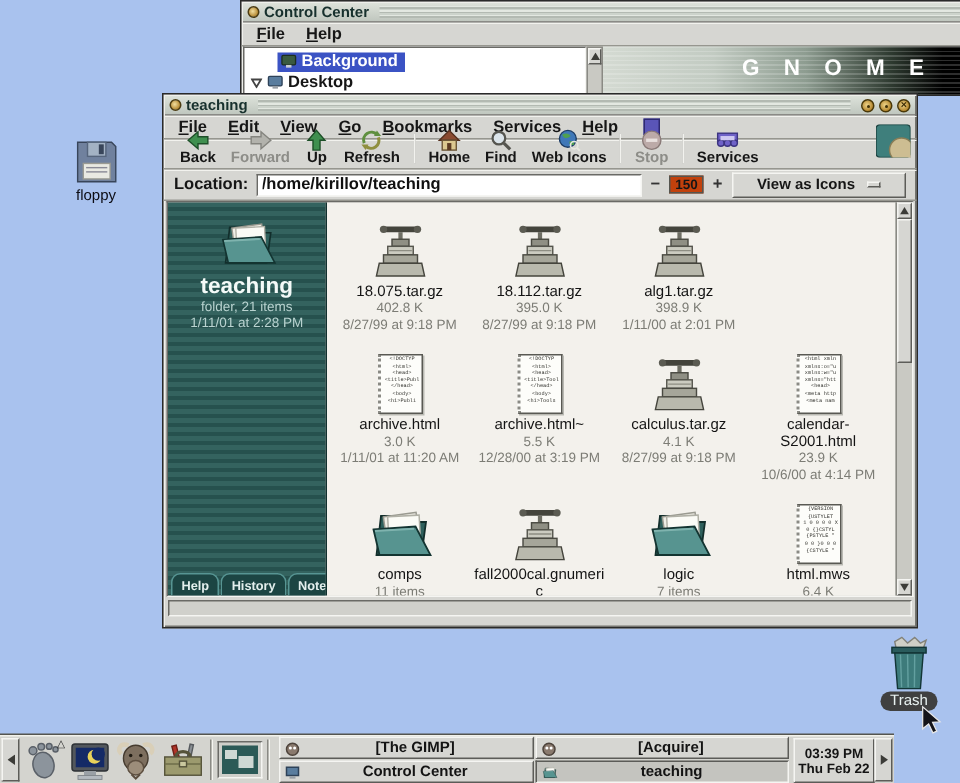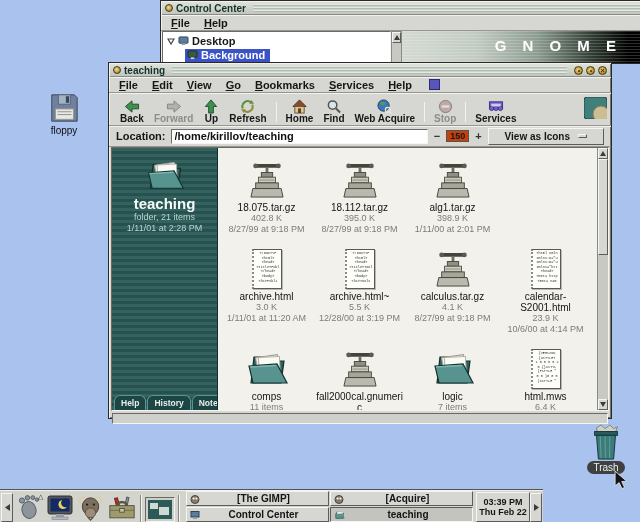--- a/index.html
+++ b/index.html
@@ -22,21 +22,21 @@
   .wbtn { width:9px; height:9px; flex:none; border-radius:50%; position:relative;
           background:radial-gradient(circle at 3px 3px,#eed489,#b4872f 70%,#6b4e14); border:1px solid #493808;
           font-size:7px; line-height:7px; text-align:center; color:#3a2b05; font-weight:bold; }
   .wbtn i { position:absolute; left:3px; top:3px; width:2px; height:2px; background:#3f3008; border-radius:50%; }
   .menubar { display:flex; align-items:center; height:16px; padding:0 3px;
              border-bottom:1px solid #96968f; box-shadow:inset 0 1px 0 #f2f2ee; }
   .mitem { font-size:11px; font-weight:bold; color:#161616; padding:1px 7px; }
   .msquare { width:11px; height:11px; background:#5a55b8; border:1px solid #2e2a72; margin-left:10px; }
 
   
-  .toolbar { display:flex; align-items:flex-end; height:33px; padding:0 4px 1px 6px;
+  .toolbar { display:flex; align-items:flex-end; height:20px; padding:0 4px 1px 6px;
              border-bottom:1px solid #96968f; box-shadow:inset 0 1px 0 #f2f2ee; }
   .tbtn { display:flex; flex-direction:column; align-items:center; padding:0 5px; gap:0; }
   .tbtn svg { display:block; }
   .tlabel { font-size:10px; font-weight:bold; color:#161616; line-height:10px; }
   .tbtn.disabled .tlabel { color:#8d8d88; }
   .tsep { width:1px; height:20px; background:#989892; border-right:1px solid #f2f2ee; margin:0 4px 2px 4px; align-self:flex-end; }
   .throbber { margin-left:auto; margin-bottom:1px; }
 
   
   .locbar { display:flex; align-items:center; height:21px; padding:0 7px; gap:5px;
@@ -91,22 +91,22 @@
             background:repeating-linear-gradient(180deg,rgba(255,255,255,.18) 0 1px,transparent 1px 3px); }
   .bannertext { position:absolute; right:26px; top:6px; color:#fff; font-size:15px; font-weight:bold;
             letter-spacing:6px; font-family:"Liberation Sans",sans-serif; z-index:1; }
 
   
   .dicon { position:absolute; width:80px; display:flex; flex-direction:column; align-items:center; }
   .dlabel { font-size:10px; color:#0c0c14; margin-top:1px; white-space:nowrap; }
   .pill { background:#404040; color:#e9f2f1; border-radius:7px; padding:0 6px; font-size:10px; line-height:13px; }
 
   
-  .panel { position:absolute; left:0; top:490px; width:543px; height:32px; background:#d4d4cf;
-           border-top:1px solid #f2f2ec; box-shadow:0 -1px 0 #55554f; display:flex; align-items:flex-end; z-index:10; padding:0 1px; }
+  .panel { position:absolute; left:0; top:490px; width:596px; height:32px; background:#d4d4cf;
+           border-top:1px solid #f2f2ec; box-shadow:0 -1px 0 #55554f; display:flex; align-items:center; z-index:10; padding:0 1px; }
   .phide { width:12px; height:29px; flex:none; display:flex; align-items:center; justify-content:center; }
   .plaunch { width:31px; height:30px; flex:none; display:flex; align-items:center; justify-content:center; }
   .psep { width:2px; height:27px; border-left:1px solid #8a8a84; border-right:1px solid #f5f5f0; margin:0 3px; flex:none; }
   .deskguide { width:30px; height:25px; flex:none; padding:2px; }
   .dgcell { width:100%; height:100%; background:#2c5a57; position:relative; }
   .dgcell i { position:absolute; background:#cfd8d4; }
   .tasklist { flex:1; display:grid; grid-template-columns:1fr 1fr; grid-template-rows:15px 15px;
               grid-auto-flow:column; gap:1px; margin:0 3px; }
   .task { display:flex; align-items:center; padding:0 3px; gap:2px; }
   .task span { flex:1; text-align:center; font-size:10px; font-weight:bold; color:#141414; white-space:nowrap; overflow:hidden; }
@@ -187,38 +187,38 @@
       <span class="appball"></span>
       <span class="title">Control Center</span>
       <span class="grooves"></span>
     </div>
     <div class="menubar">
       <span class="mitem accel"><u>F</u>ile</span>
       <span class="mitem accel"><u>H</u>elp</span>
     </div>
     <div class="cc-content">
       <div class="tree">
+        <div class="trow sel">
+          <span class="selbg">
+            <svg width="11" height="10" viewBox="0 0 12 11">
+                <rect x="1" y="1" width="10" height="7" rx="1" fill="#3a5a40" stroke="#1d2e20"></rect>
+                <rect x="4" y="8" width="4" height="2" fill="#c8cdd2"></rect>
+              </svg>
+            <span>Background</span>
+          </span>
+        </div>
         <div class="trow">
           <svg width="8" height="8" viewBox="0 0 8 8">
               <path d="M1 2 L7 2 L4 7 Z" fill="none" stroke="#444" stroke-width="1.2"></path>
             </svg>
           <svg width="11" height="10" viewBox="0 0 12 11">
               <rect x="1" y="1" width="10" height="7" rx="1" fill="#5a7d9e" stroke="#2e4258"></rect>
               <rect x="4" y="8" width="4" height="2" fill="#9aa0a6"></rect>
             </svg>
           <span>Desktop</span>
-        </div>
-        <div class="trow sel">
-          <span class="selbg">
-            <svg width="11" height="10" viewBox="0 0 12 11">
-                <rect x="1" y="1" width="10" height="7" rx="1" fill="#3a5a40" stroke="#1d2e20"></rect>
-                <rect x="4" y="8" width="4" height="2" fill="#c8cdd2"></rect>
-              </svg>
-            <span>Background</span>
-          </span>
         </div>
         <div class="trow" style="margin-left:18px;">
           
           
         </div>
       </div>
       <div class="treescroll">
         <div class="sarr" style="width:9px;">
           <svg width="6" height="5" viewBox="0 0 6 5">
               <path d="M3 0 L6 5 H0 Z" fill="#3c3c38"></path>
@@ -300,21 +300,21 @@
         <span class="tlabel">Find</span>
       </div>
       <div class="tbtn">
         <svg width="17" height="15" viewBox="0 0 18 16">
           <circle cx="8" cy="7" r="6" fill="#3f78b8" stroke="#1c3c64"></circle>
           <path d="M4 4 C6 2.5 9 3 10 5 C8 7 5 7 4 4 Z" fill="#4fa050"></path>
           <path d="M9 9 C11 8 13 9 12.5 11 C10.5 12 9 11 9 9 Z" fill="#4fa050"></path>
           <circle cx="12.5" cy="11.5" r="2.6" fill="none" stroke="#e8e8e0" stroke-width="1.2"></circle>
           <line x1="14.5" y1="13.5" x2="16.5" y2="15.5" stroke="#e8e8e0" stroke-width="1.4"></line>
         </svg>
-        <span class="tlabel">Web Acquire</span>
+        <span class="tlabel">Web Icons</span>
       </div>
       <div class="tsep"></div>
       <div class="tbtn disabled">
         <svg width="15" height="15" viewBox="0 0 16 16">
             <circle cx="8" cy="8" r="6.5" fill="#bcaaa8" stroke="#8a7a78"></circle>
             <rect x="4" y="6.8" width="8" height="2.4" fill="#e8e0de"></rect>
           </svg>
         <span class="tlabel">Stop</span>
       </div>
       <div class="tsep"></div>

